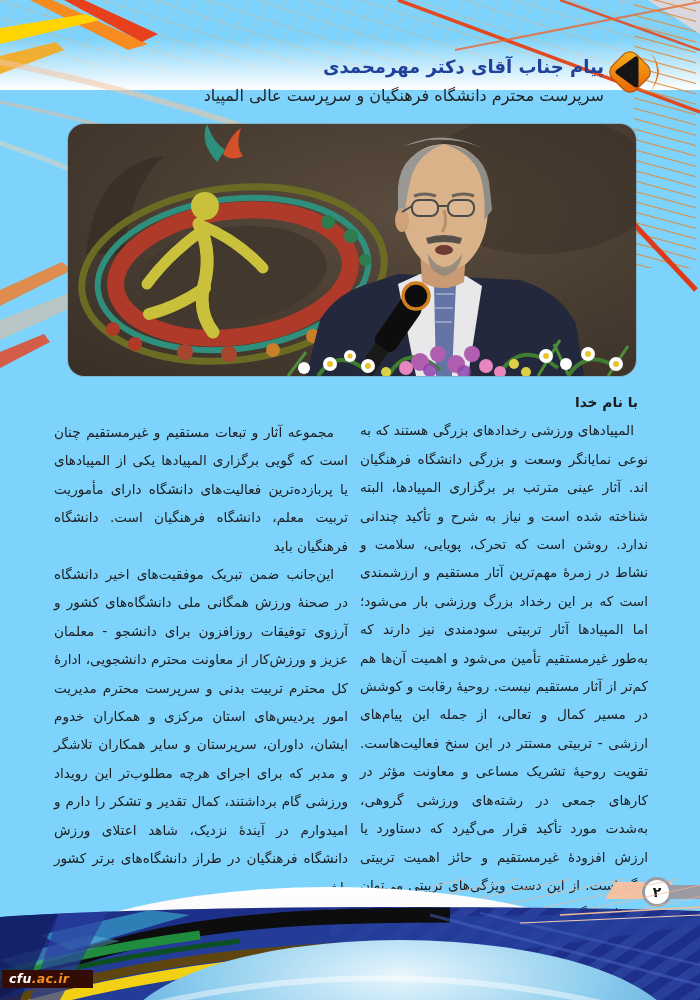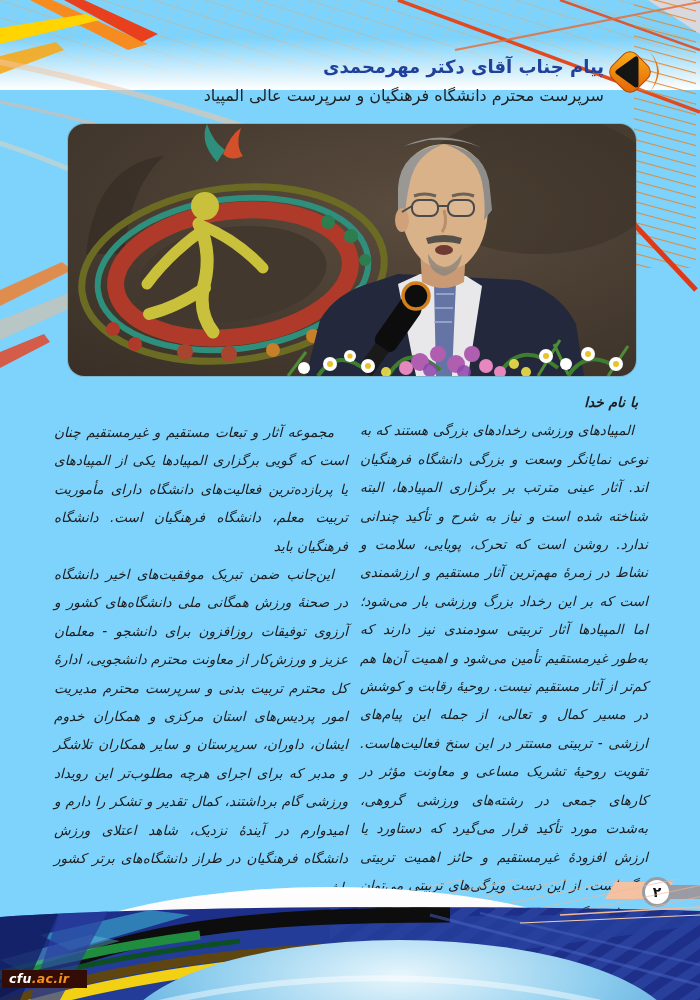--- a/index.html
+++ b/index.html
@@ -11,31 +11,31 @@
   .bottom-deco { position:absolute; bottom:0; left:0; width:700px; height:135px; }
 
   .header-block { position:absolute; top:56px; right:96px; text-align:right; direction:rtl; }
   .title { font-size:18px; font-weight:bold; color:#21409a; letter-spacing:0; }
   .subtitle { font-size:16px; color:#1e1e1e; margin-top:9px; }
   .header-icon { position:absolute; top:44px; right:34px; width:64px; height:64px; }
 
   .photo { position:absolute; left:68px; top:124px; width:568px; height:252px; border-radius:16px; overflow:hidden; box-shadow:0 0 0 1px rgba(120,90,60,.25); }
   .photo svg { display:block; }
 
-  .col { position:absolute; direction:rtl; text-align:justify; font-size:13.6px; line-height:28.4px; color:#1d1d1f;font-style:italic; }
+  .col { position:absolute; direction:rtl; text-align:justify; font-size:13.6px; line-height:28.4px; color:#1d1d1f; }
   .col p { text-indent:14px; }
   .col p.opening { text-indent:10px; font-weight:bold; font-size:13.8px; }
   .right-col { top:388px; right:52px; width:288px; }
   .left-col { top:418px; left:54px; width:294px; }
 
   .badge-peach { position:absolute; top:882px; left:610px; width:58px; height:17px; background:#f4c2a2; transform:skewX(-30deg); }
   .badge-bar { position:absolute; top:885px; left:650px; width:50px; height:14px; background:#9b9ba3; border-radius:8px 0 0 8px; }
   .badge-circle { position:absolute; top:877px; left:642px; width:30px; height:30px; background:#fff; border:3px solid #9b9ba3; border-radius:50%; display:flex; align-items:center; justify-content:center; font-weight:bold; font-size:14px; color:#101010; }
 
-  .cfu { position:absolute; left:2px; top:970px; background:#330c05; color:#ffffff; font-style:italic; font-weight:bold; font-size:12.5px; padding:1px 18px 2px 7px; letter-spacing:.3px; }
+  .cfu { position:absolute; left:2px; top:970px; background:#330c05; color:#ffffff; font-style:italic; font-weight:bold; font-size:12.5px; padding:1px 24px 2px 7px; letter-spacing:.3px; }
   .cfu .suffix { color:#f59120; }
 </style>
 </head>
 <body>
 
 <div class="page">
 
   <svg class="top-deco" viewBox="0 0 700 420" aria-hidden="true">
     <defs>
       <pattern id="crossA" width="16" height="16" patternUnits="userSpaceOnUse" patternTransform="rotate(18)">

